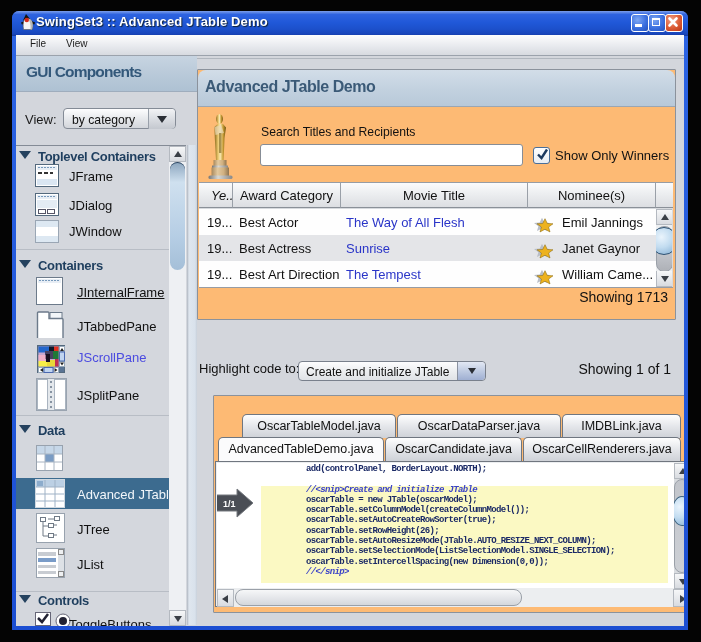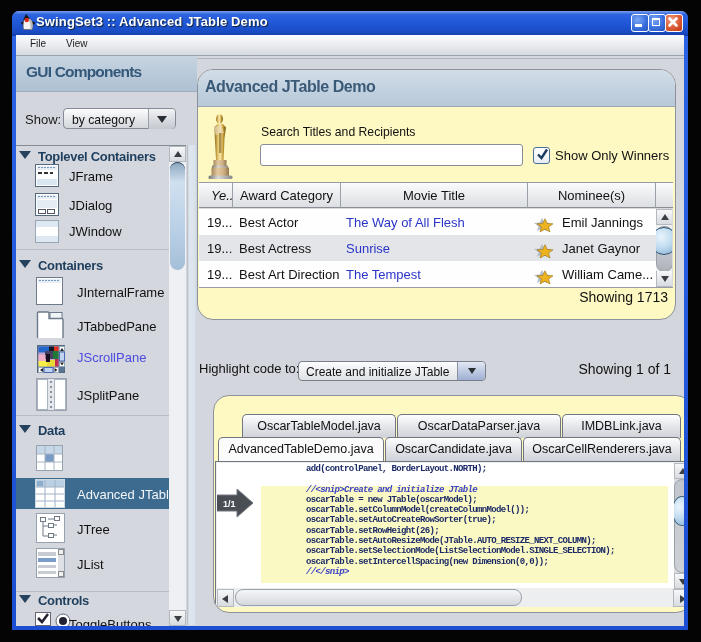--- a/index.html
+++ b/index.html
@@ -48,21 +48,21 @@
   
   #tsb{left:153px;top:0px;width:17px;height:480px;background:#eef0f3;}
   .sbarrowbox{left:0;width:17px;height:16px;background:linear-gradient(180deg,#f6f7f8,#d8dbe0);
       border:1px solid #b4b9c0;box-sizing:border-box;}
   .uptri{width:0;height:0;border-left:4px solid transparent;border-right:4px solid transparent;
       border-bottom:6px solid #3a3f46;left:4px;top:4px;}
   .dntri{width:0;height:0;border-left:4px solid transparent;border-right:4px solid transparent;
       border-top:6px solid #3a3f46;left:4px;top:5px;}
   
   #rightarea{left:181px;top:21px;width:487px;height:570px;background:#d3d6dc;}
-  .rpanel{background:#fef9c3;border:1px solid #8b929c;border-radius:16px;overflow:hidden;}
+  .rpanel{background:#fdba74;border:1px solid #8b929c;border-radius:1px;overflow:hidden;}
   #demohdr{left:0;top:0;width:477px;height:36px;border-radius:8px 8px 0 0;
       background:linear-gradient(180deg,#d2dde8 0%,#c2d1df 55%,#b8c9d9 100%);
       border-bottom:1px solid #9aa6b4;}
   #demotitle{left:7px;top:8px;font-size:16px;letter-spacing:-0.45px;font-weight:bold;color:#3b5a77;}
   .fld{background:#fff;border:1px solid #878d96;border-radius:3px;}
   .smalltxt{font-size:12.5px;color:#111;}
   
   .th{top:0;height:25px;box-sizing:border-box;border-right:1px solid #9aa0a8;
       background:linear-gradient(180deg,#fbfbfc 0%,#eceef0 45%,#dcdee2 100%);
       font-size:13px;color:#111;text-align:center;line-height:25px;}
@@ -115,21 +115,21 @@
         <path d="M3.5 3.5 L10.5 10.5 M10.5 3.5 L3.5 10.5" stroke="#fff" stroke-width="2.6" stroke-linecap="round"></path>
       </svg>
     </div>
   <div class="abs" id="content">
     <div class="abs" id="menubar"></div>
     <div class="abs menuitem txt" style="left:14px;">File</div>
     <div class="abs menuitem txt" style="left:50px;">View</div>
     <div class="abs" id="leftpanel">
       <div class="abs" id="banner"></div>
       <div class="abs txt" id="bannertxt">GUI Components</div>
-      <div class="abs txt" id="viewlbl">Show:</div>
+      <div class="abs txt" id="viewlbl">View:</div>
       <div class="abs" id="viewcombo">
         <div class="abs txt" style="left:8px;top:3.5px;font-size:12.2px;color:#111;">by category</div>
         <div class="abs" style="right:0;top:0;width:26px;height:20px;border-left:1px solid #99a0aa;border-radius:0 4px 4px 0;background:linear-gradient(180deg,#f2f3f5 0%,#dadde2 50%,#c4c8cf 100%);"></div>
         <div class="abs" style="right:8px;top:7px;width:0;height:0;border-left:5px solid transparent;border-right:5px solid transparent;border-top:7px solid #2a2e35;"></div>
       </div>
       <div class="abs" id="treepanel">
         <div class="abs tri" style="top:5px;"></div>
         <div class="abs cat txt" style="top:3px;">Toplevel Containers</div>
         <svg class="abs" style="left:19px;top:18px;" width="24" height="23">
             <rect x="0.5" y="0.5" width="23" height="22" fill="#fff" stroke="#54697d"></rect>
@@ -181,21 +181,21 @@
             <g fill="#7799bb">
               <rect x="3" y="3" width="2" height="1"></rect>
               <rect x="6" y="3" width="2" height="1"></rect>
               <rect x="9" y="3" width="2" height="1"></rect>
               <rect x="12" y="3" width="2" height="1"></rect>
               <rect x="15" y="3" width="2" height="1"></rect>
               <rect x="18" y="3" width="2" height="1"></rect>
               <rect x="21" y="3" width="2" height="1"></rect>
             </g>
           </svg>
-        <div class="abs item txt" style="top:138.5px;left:61px;">JInternalFrame</div>
+        <div class="abs item txt" style="top:138.5px;left:61px;text-decoration:underline;">JInternalFrame</div>
         <svg class="abs" style="left:20px;top:164px;" width="28" height="29">
             <rect x="14" y="2.5" width="12" height="7" fill="#f2f5f8" stroke="#6c7a8a"></rect>
             <path d="M1.5 28 L1.5 3 Q1.5 2 2.5 2 L12 2 Q13 2 13 3 L13 8.5 L26 8.5 Q27 8.5 27 9.5 L27 28" fill="#fff" stroke="#6c7a8a" stroke-width="1.4"></path>
           </svg>
         <div class="abs item txt" style="top:172.5px;left:61px;">JTabbedPane</div>
         <svg class="abs" style="left:21px;top:199px;" width="28" height="28">
           <rect x="0.5" y="0.5" width="27" height="27" fill="#5a7494" stroke="#54697d"></rect>
           <g>
             <rect x="1.5" y="1.5" width="20" height="20" fill="#c8a8d0"></rect>
             <rect x="1.5" y="1.5" width="11" height="6" fill="#2266cc"></rect>

